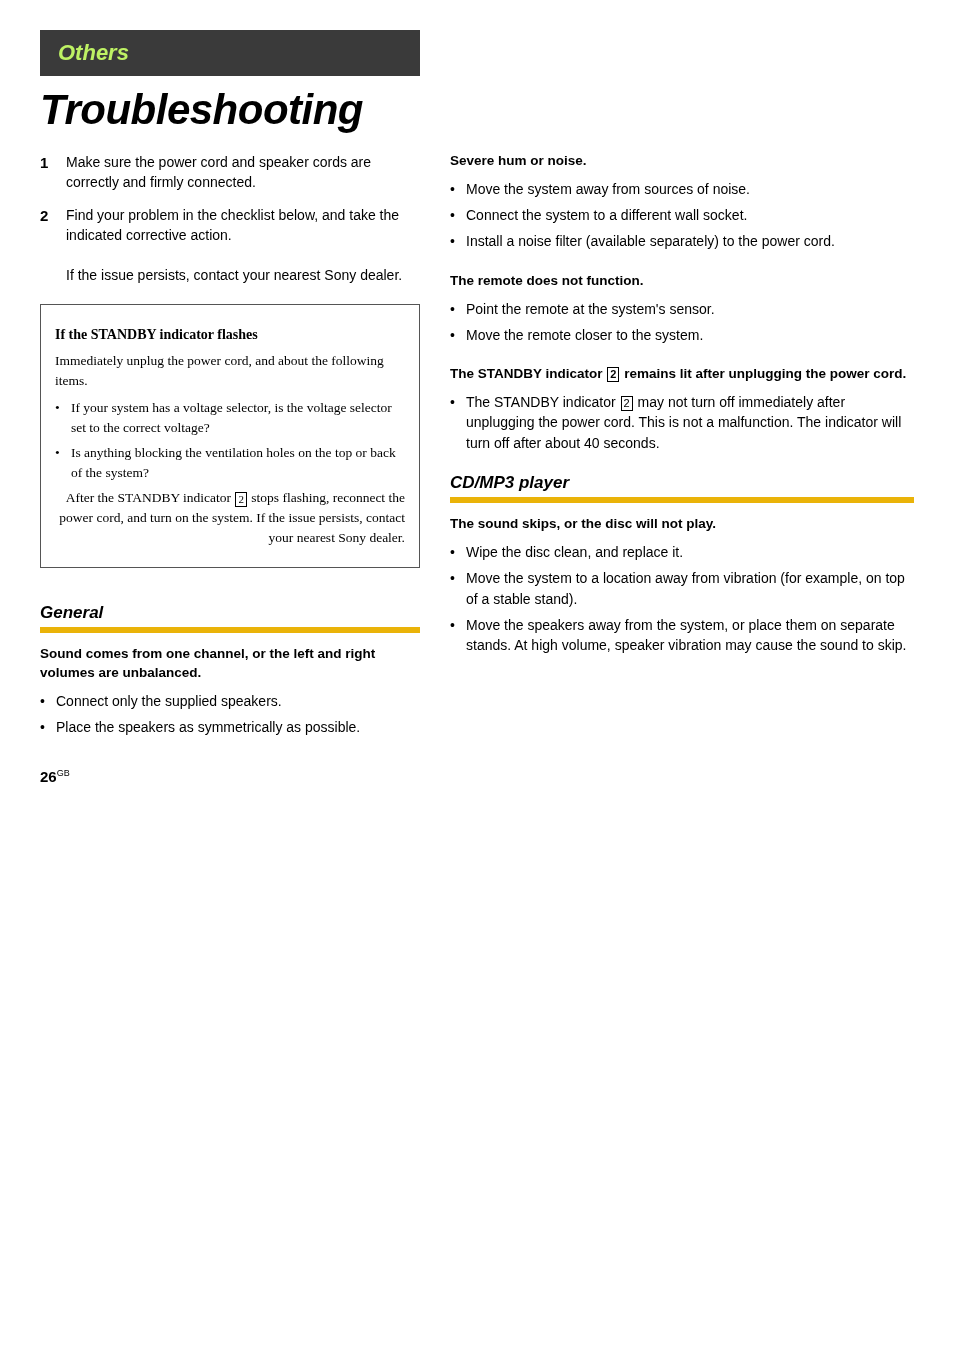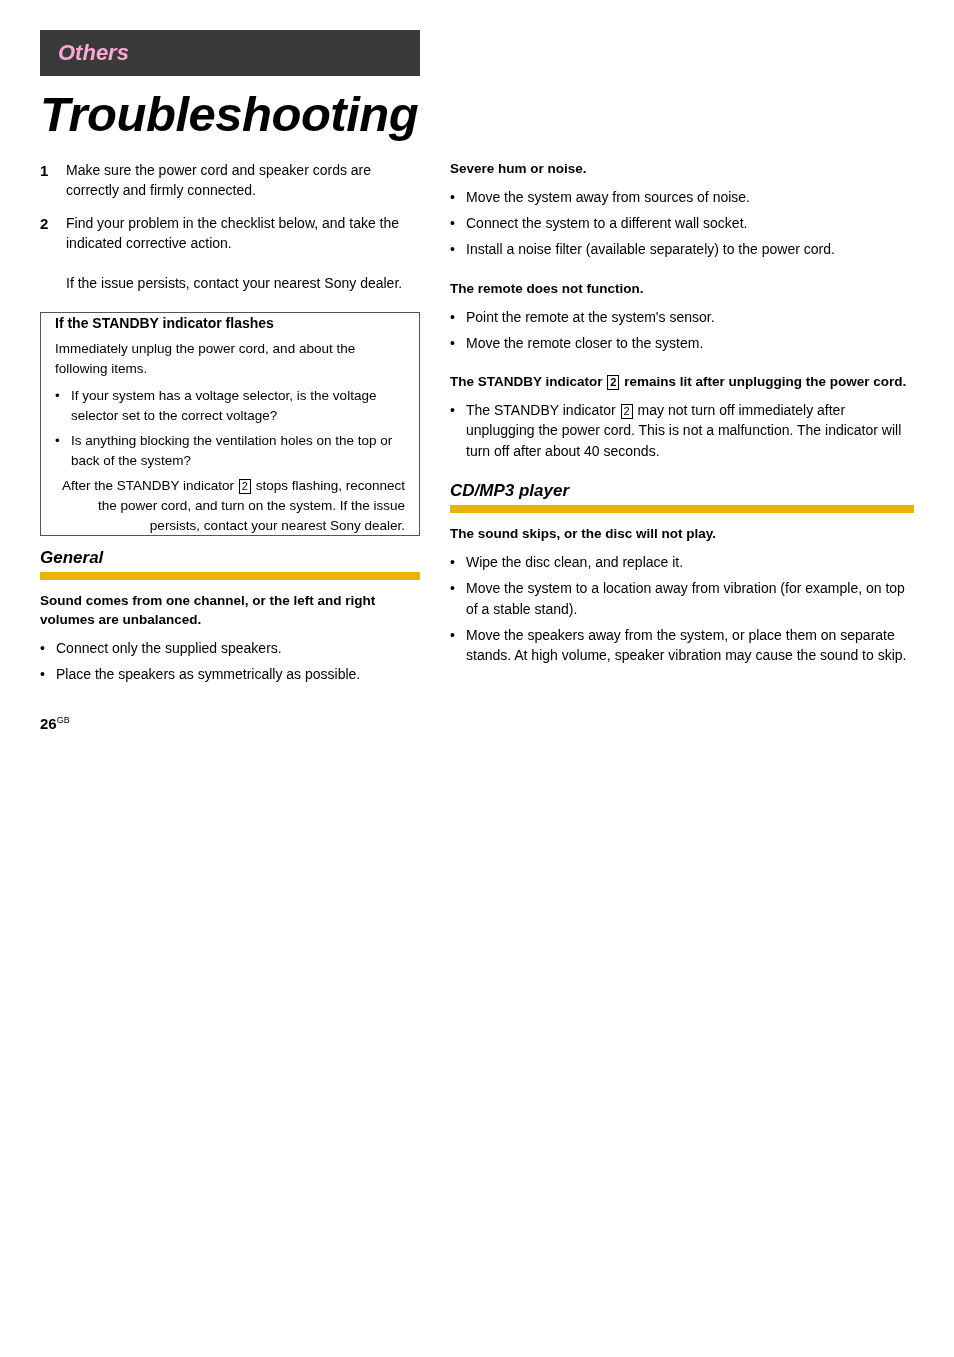--- a/index.html
+++ b/index.html
@@ -13,31 +13,31 @@
       padding: 30px 40px 40px 40px;
     }
     .page-inner {
       display: flex;
       flex-direction: column;
       width: 100%;
     }
     
     .section-banner {
       background: #3a3a3a;
-      color: #f9a8d4;
+      color: #bef264;
       font-size: 22px;
       font-weight: bold;
       font-style: italic;
       padding: 10px 18px;
       margin-bottom: 10px;
       width: 380px;
     }
     
     .main-title {
-      font-size: 49px;
+      font-size: 42px;
       font-weight: 900;
       font-style: italic;
       margin-bottom: 18px;
       letter-spacing: -0.5px;
     }
     
     .two-col {
       display: flex;
       gap: 30px;
       width: 100%;
@@ -61,25 +61,26 @@
       line-height: 1.45;
     }
     .num {
       font-weight: bold;
       font-size: 15px;
       min-width: 16px;
     }
     
     .warning-box {
       border: 1.5px solid #555;
-      padding: 0 14px;
+      padding: 20px 14px;
       margin-top: 10px;
-      margin-bottom: 12px;
+      margin-bottom: 35px;
       font-size: 13.5px;
       line-height: 1.45;
+      font-family: Liberation Serif, serif;
     }
     .warning-box .box-title {
       font-weight: bold;
       font-size: 14px;
       margin-bottom: 6px;
     }
     .warning-box p {
       margin-bottom: 8px;
     }
     
@@ -97,21 +98,21 @@
       content: "•";
       position: absolute;
       left: 0;
       top: 0;
     }
     
     .section-label {
       font-size: 17px;
       font-weight: bold;
       font-style: italic;
-      border-bottom: 8px solid #eab308;
+      border-bottom: 6px solid #eab308;
       padding-bottom: 4px;
       margin-bottom: 12px;
     }
     
     .sub-header {
       font-weight: bold;
       font-size: 13.5px;
       margin-bottom: 8px;
       line-height: 1.4;
     }

